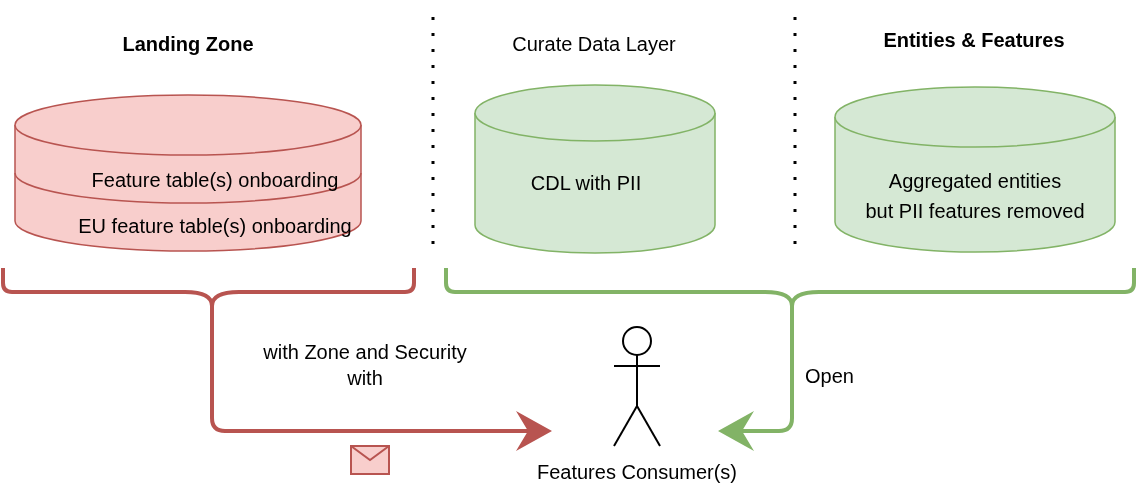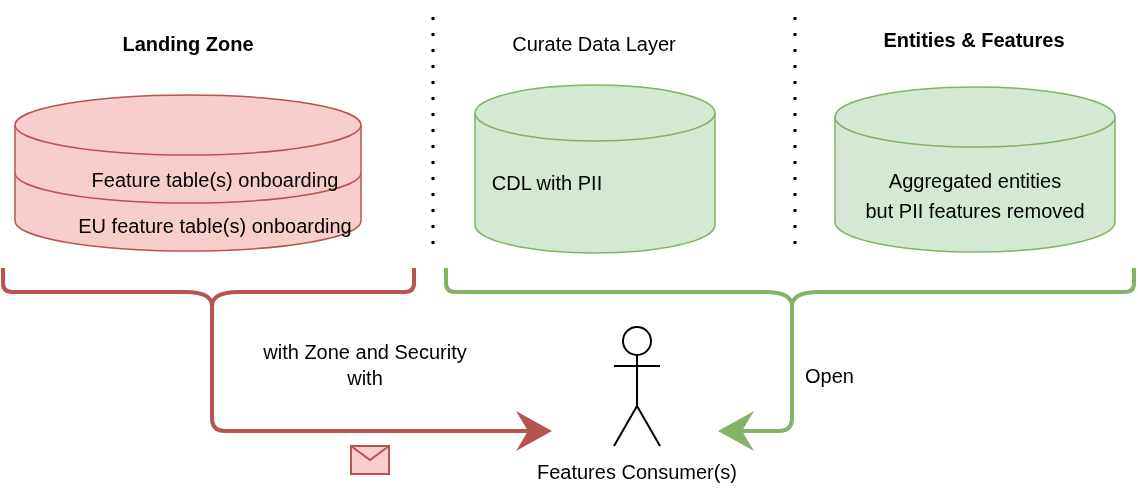--- a/index.html
+++ b/index.html
@@ -64,21 +64,21 @@
 
 <div class="lbl" style="left:15px; top:32px; width:346px; font-weight:bold;">Landing Zone</div>
 <div class="lbl" style="left:444px; top:32px; width:300px; font-weight:normal;">Curate Data Layer</div>
 <div class="lbl" style="left:815px; top:28px; width:318px; font-weight:bold;">Entities &amp; Features</div>
 
 <div class="cyl-text" style="left:15px; top:157px; width:346px; line-height:46px;margin-left:27px;">
   <div><span>Feature table(s) onboarding</span></div>
   <div><b>EU</b><span> feature table(s) onboarding</span></div>
 </div>
 
-<div class="cyl-text" style="left:451px; top:168px; width:192px;">
+<div class="cyl-text" style="left:490px; top:168px; width:192px;">
   <div><span>CDL with PII</span></div>
 </div>
 
 <div class="cyl-text" style="left:835px; top:166px; width:280px;">
   <div><b>Aggregated entities</b></div>
   <div><span>but PII features </span><b>removed</b></div>
 </div>
 
 <div class="lbl" style="left:205px; top:339px; width:320px; line-height:26px;">
   <div>with Zone and Security</div>

